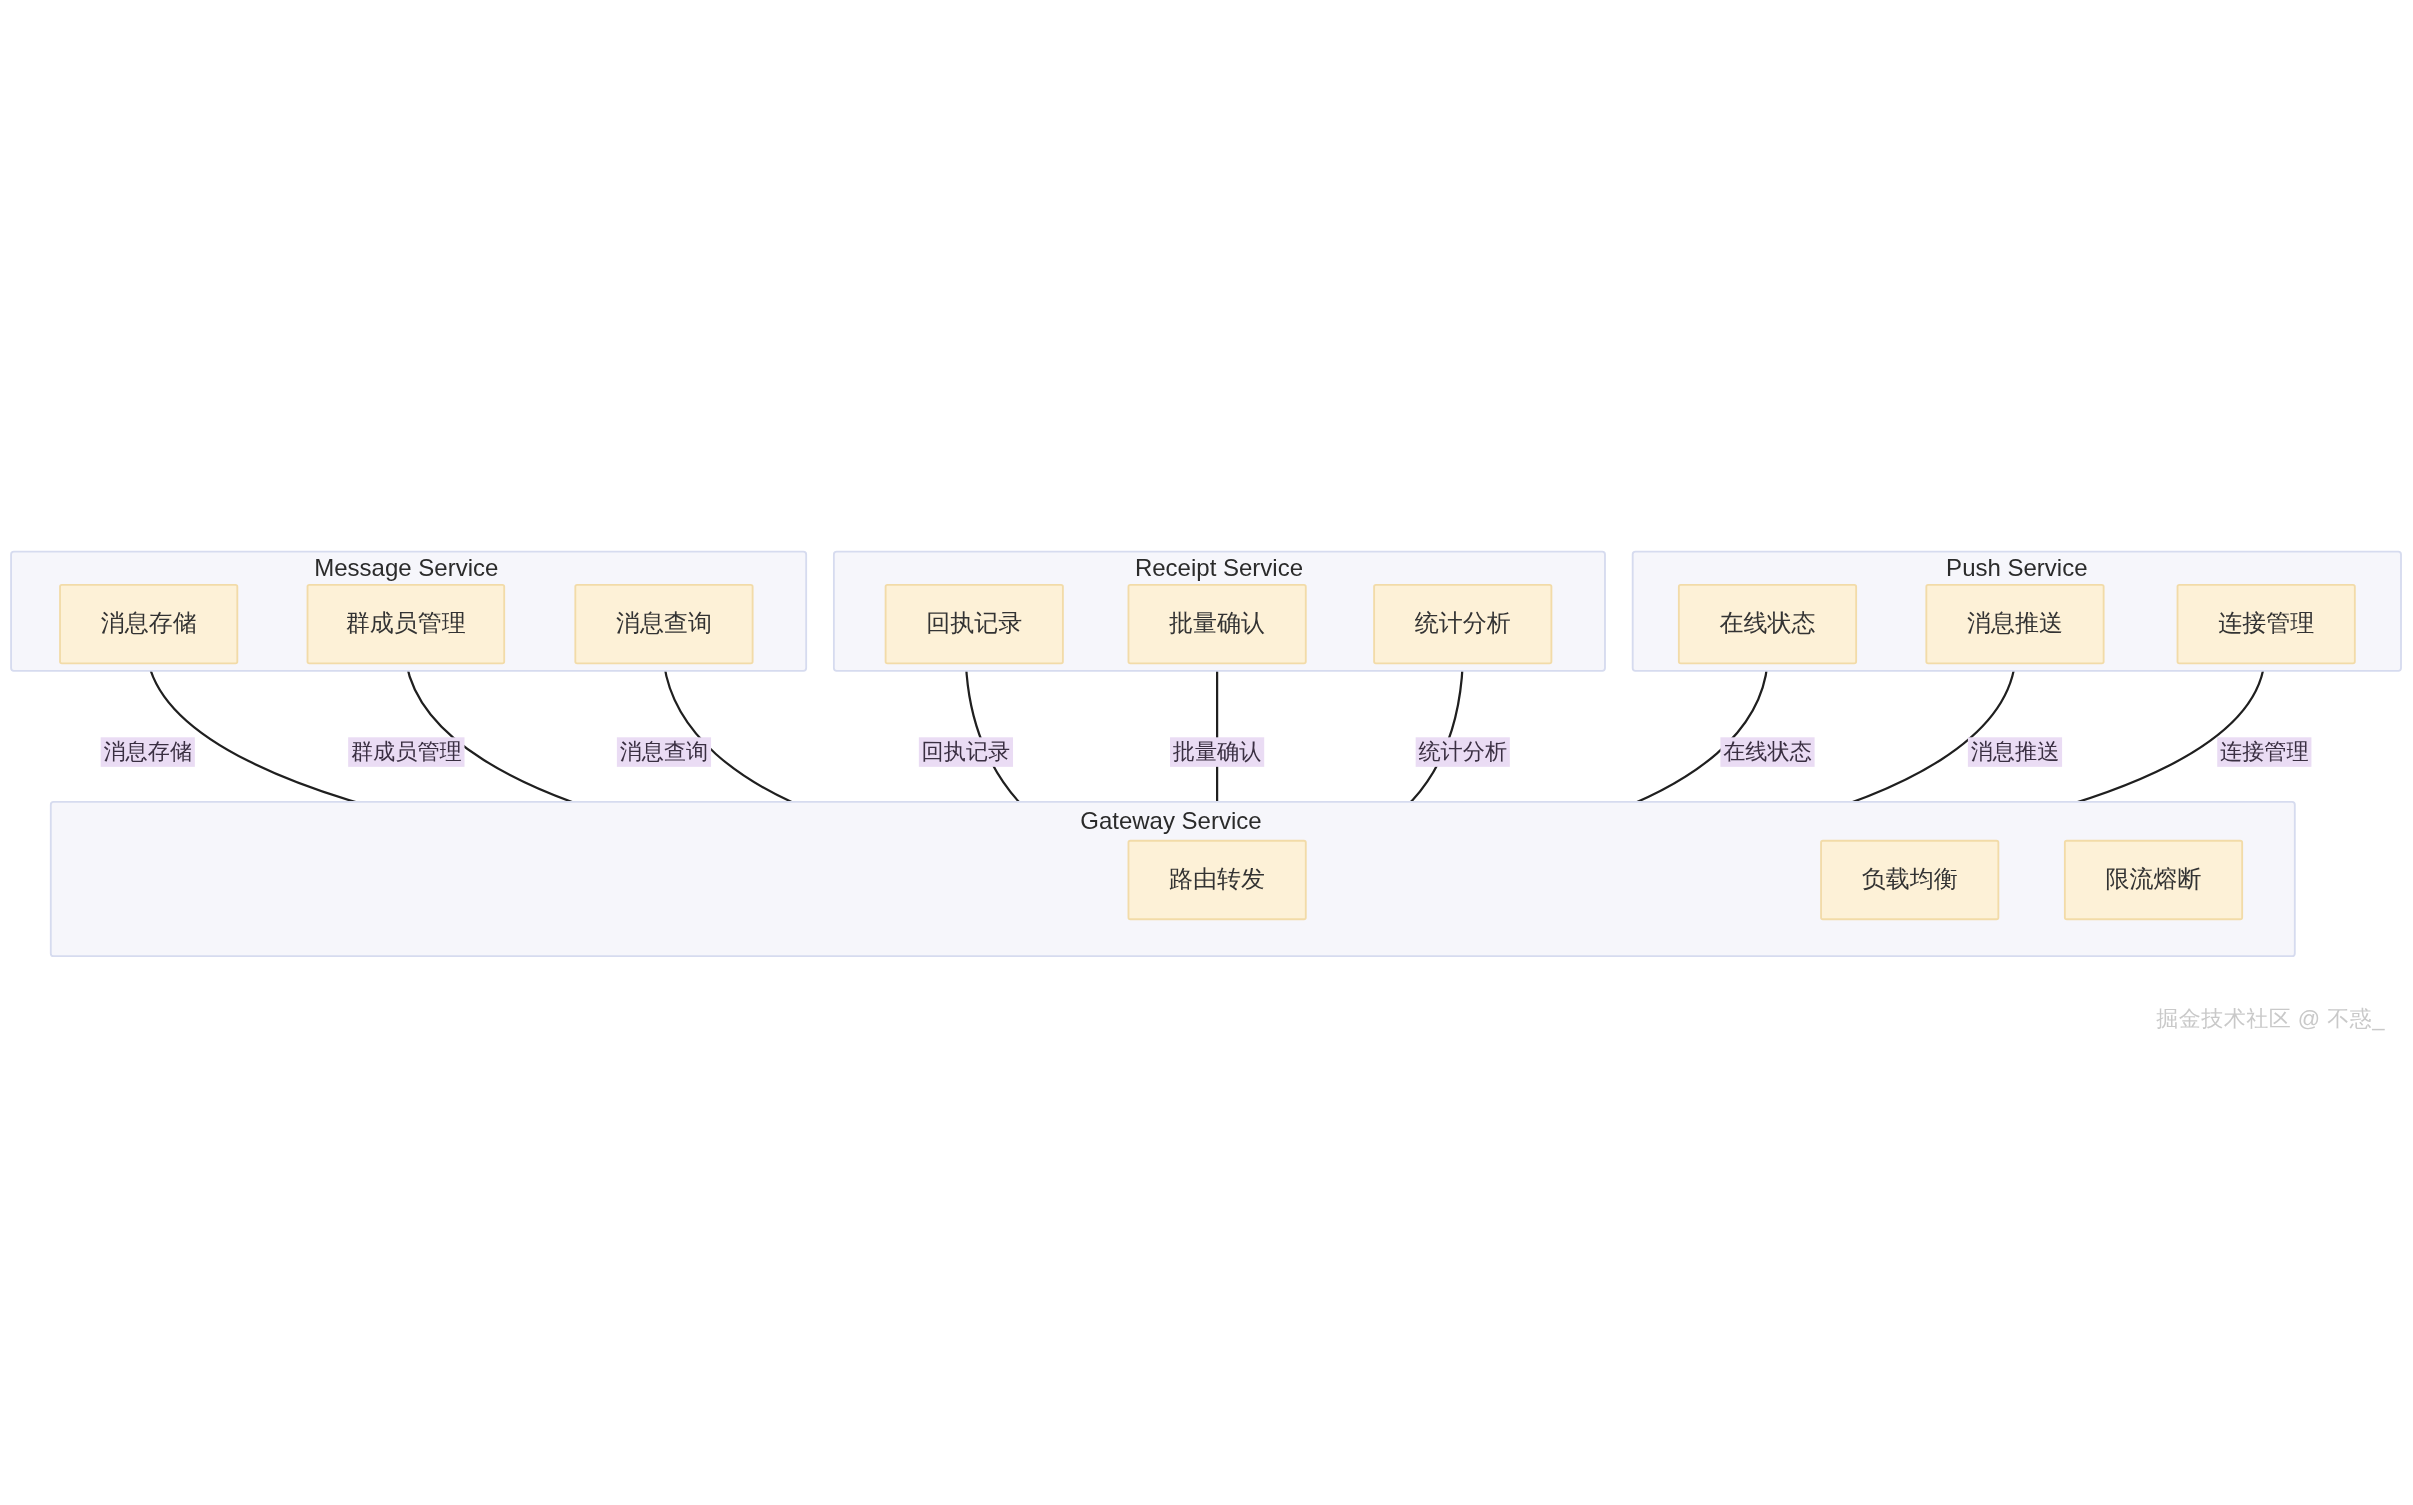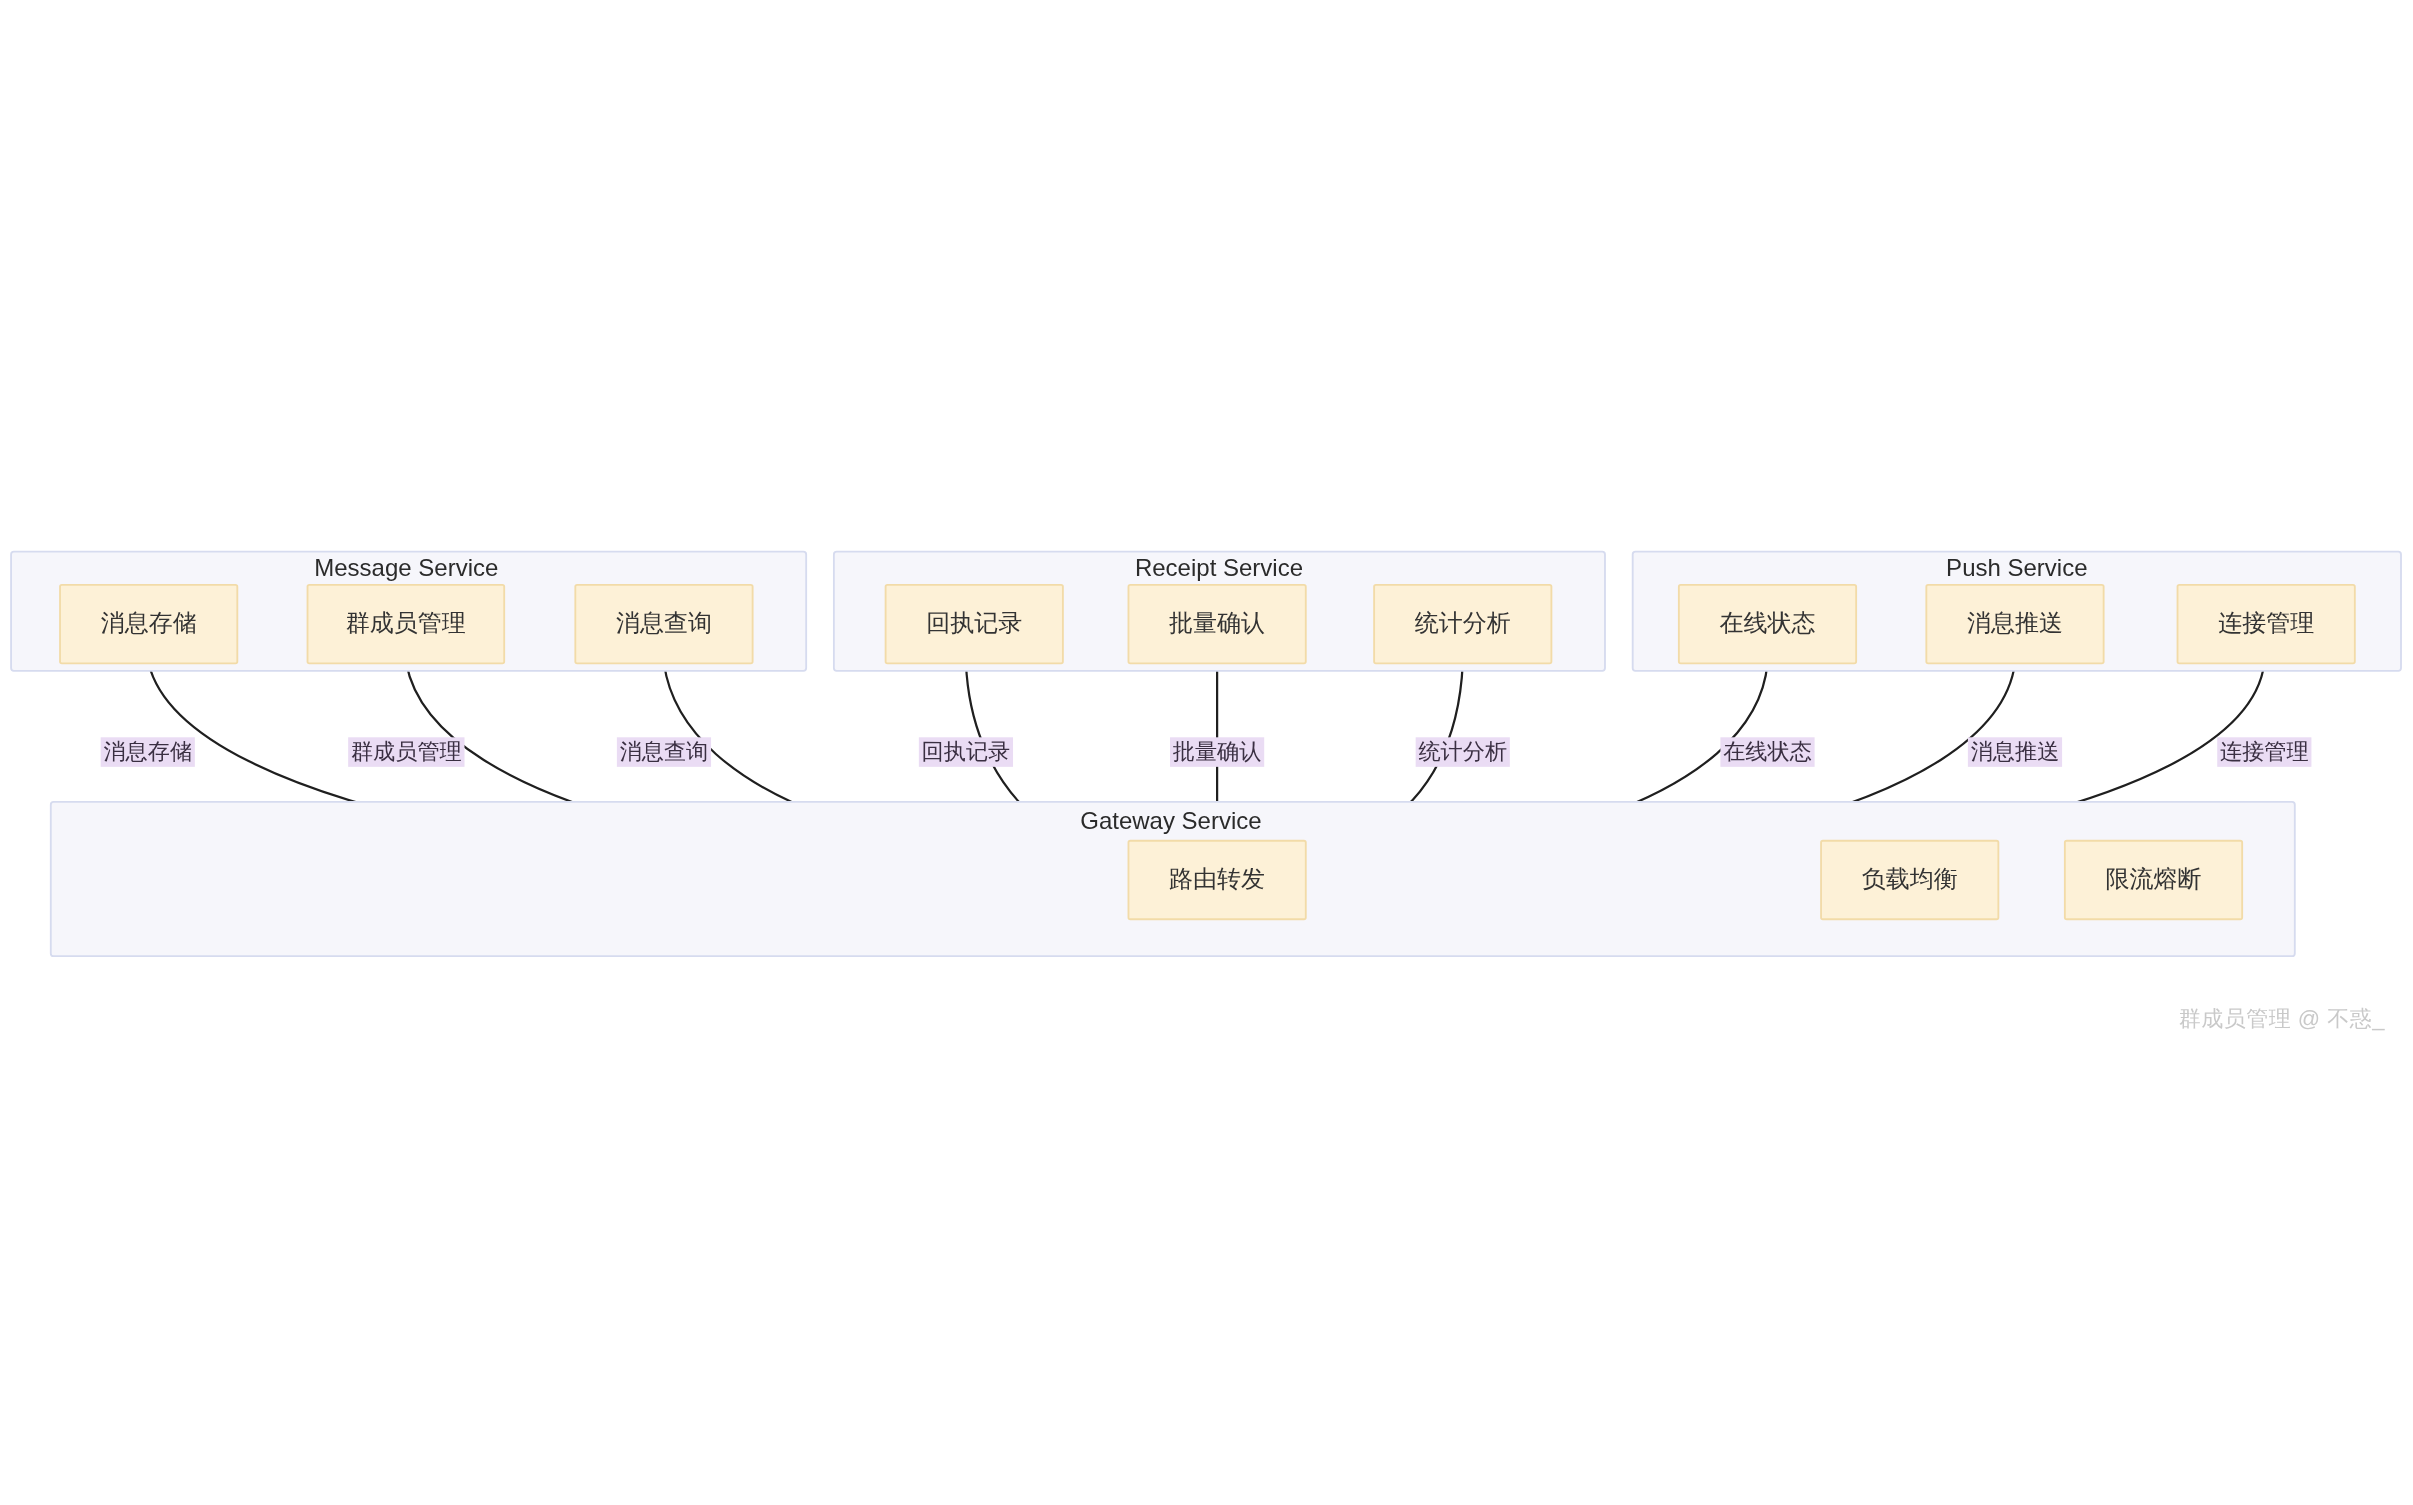--- a/index.html
+++ b/index.html
@@ -175,15 +175,15 @@
         <rect class="edge-label-bg" x="1533" y="798" width="102" height="32"></rect>
         <text class="edge-label-text" x="1584" y="815">统计分析</text>
         <rect class="edge-label-bg" x="1863" y="798" width="102" height="32"></rect>
         <text class="edge-label-text" x="1914" y="815">在线状态</text>
         <rect class="edge-label-bg" x="2131" y="798" width="102" height="32"></rect>
         <text class="edge-label-text" x="2182" y="815">消息推送</text>
         <rect class="edge-label-bg" x="2401" y="798" width="102" height="32"></rect>
         <text class="edge-label-text" x="2452" y="815">连接管理</text>
       </g>
   </svg>
-  <div class="watermark">群成员管理 @ 不惑_</div>
+  <div class="watermark">掘金技术社区 @ 不惑_</div>
 </div>
 
 
 </body></html>

